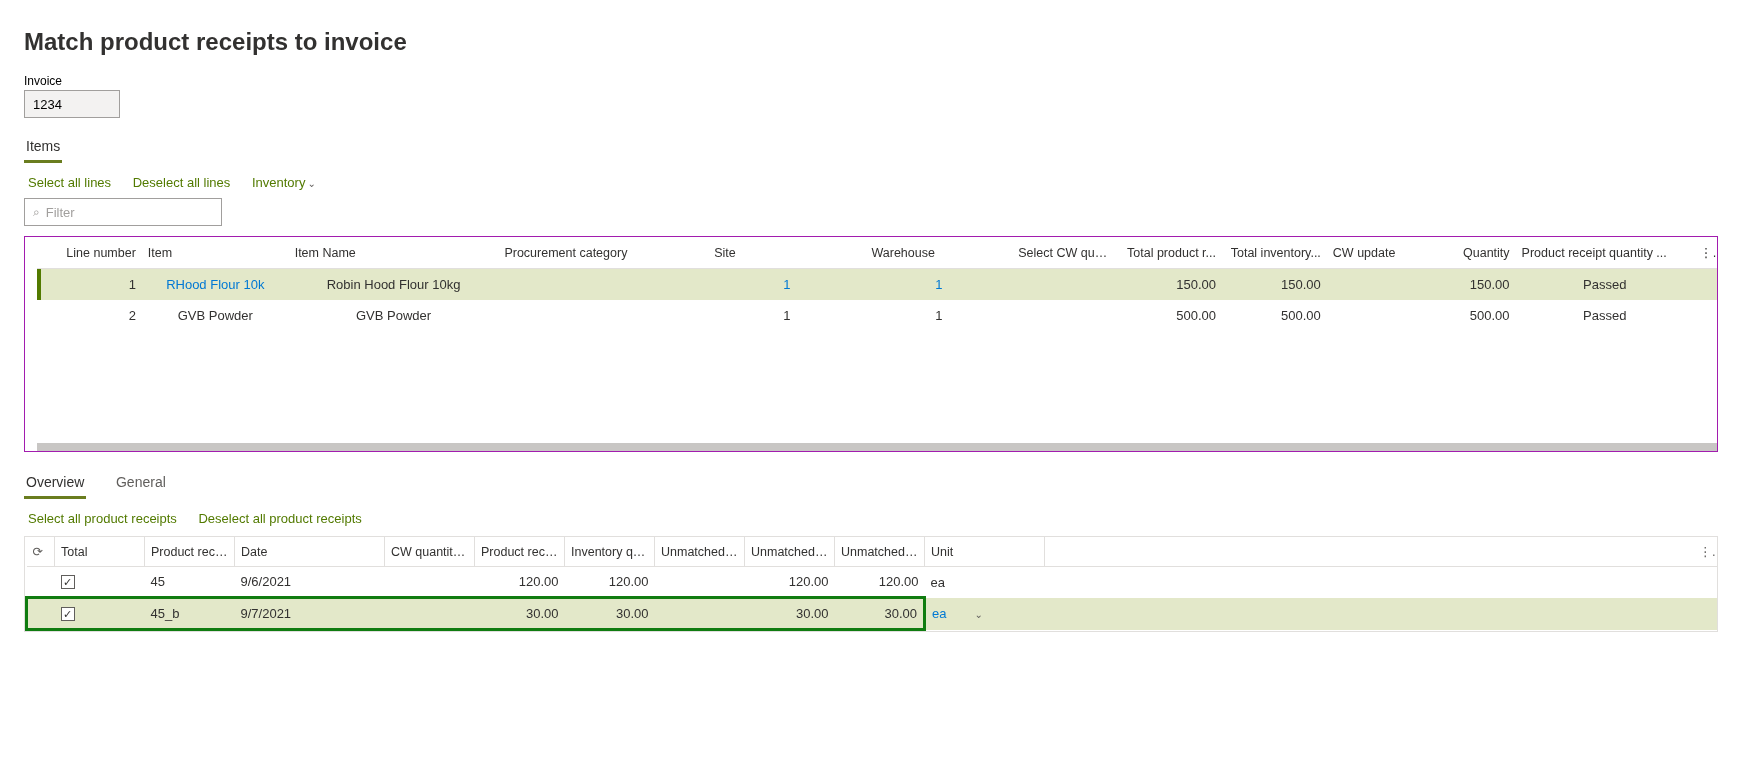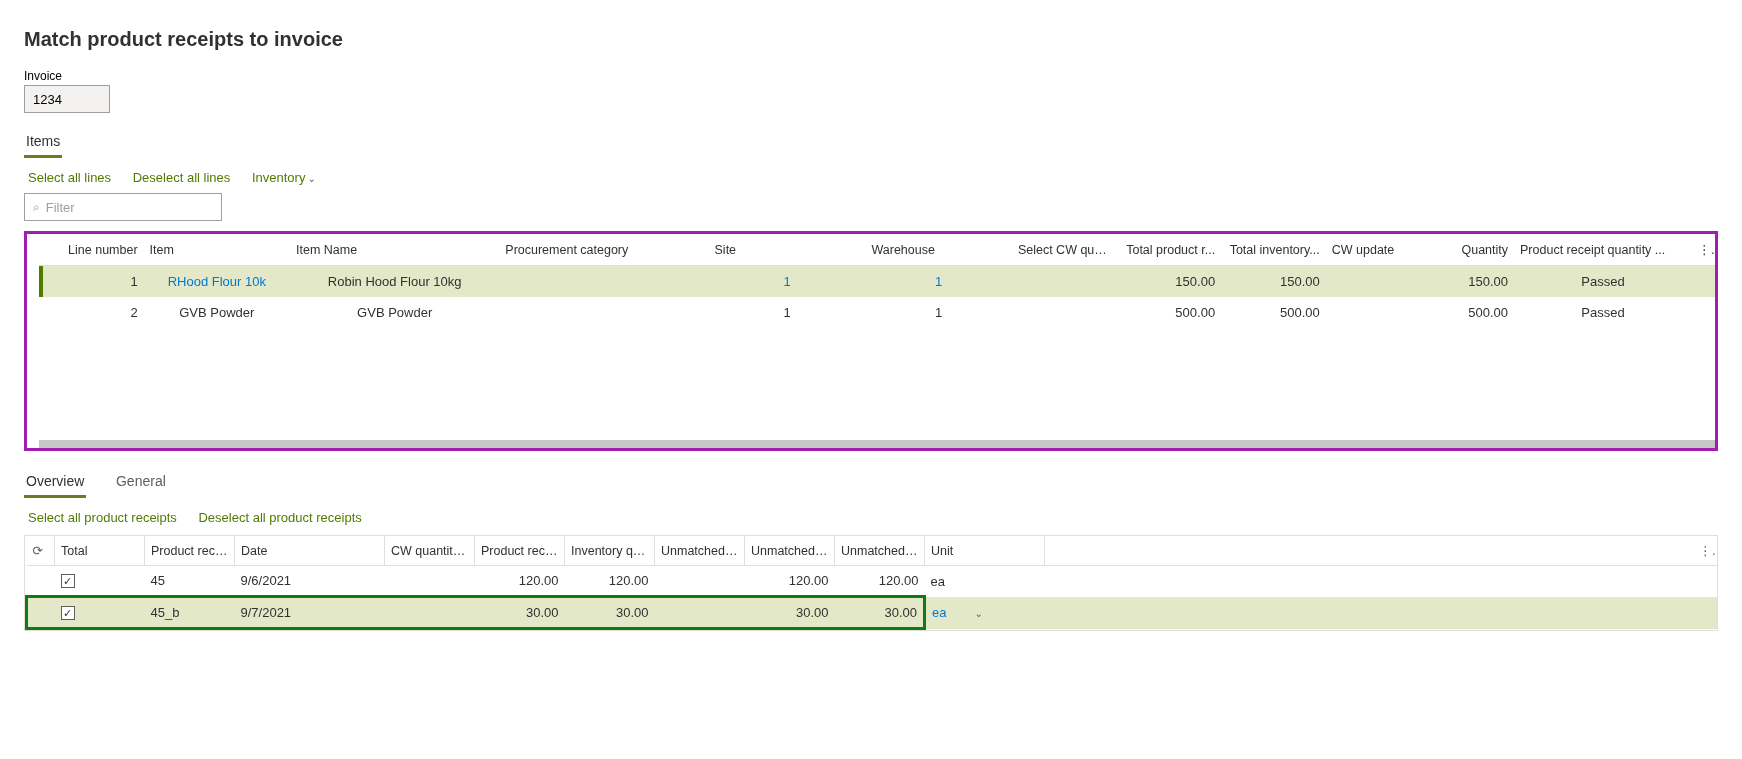--- a/index.html
+++ b/index.html
@@ -5,34 +5,34 @@
   * { box-sizing: border-box; }
   body {
     margin: 0;
     padding: 20px 24px;
     font-family: "Segoe UI", Arial, sans-serif;
     font-size: 13px;
     color: #323130;
     background: #fff;
   }
   h1 {
-    font-size: 20px;
+    font-size: 24px;
     font-weight: 600;
     margin: 8px 0 18px 0;
     color: #323130;
   }
   .field-row { display: flex; gap: 12px; margin-bottom: 14px; }
   .field { display: flex; flex-direction: column; }
   .field label { font-size: 12px; color: #000000; margin-bottom: 2px; }
   .field input {
     height: 28px;
     border: 1px solid #a19f9d;
     padding: 0 8px;
     font-size: 13px;
-    width: 86px;
+    width: 96px;
     background: #f3f2f1;
   }
   .field input.link-val { color: #0078d4; width: 140px; }
 
   .tabstrip { margin-bottom: 6px; }
   .tab {
     display: inline-block;
     padding: 6px 2px;
     font-size: 14px;
     color: #323130;
@@ -57,21 +57,21 @@
     width: 198px;
     height: 28px;
     border: 1px solid #a19f9d;
     padding: 0 8px;
     margin-bottom: 10px;
     color: #a19f9d;
   }
   .filter-box .sicon { font-size: 12px; margin-right: 6px; }
 
   .grid {
-    border: 3px solid #a21caf;
+    border: 1px solid #a21caf;
     width: 100%;
     padding-left: 12px;
   }
   .grid table { width: 100%; border-collapse: collapse; table-layout: fixed; }
   .grid th {
     text-align: left;
     font-weight: 400;
     font-size: 12.5px;
     color: #323130;
     padding: 8px 6px;

